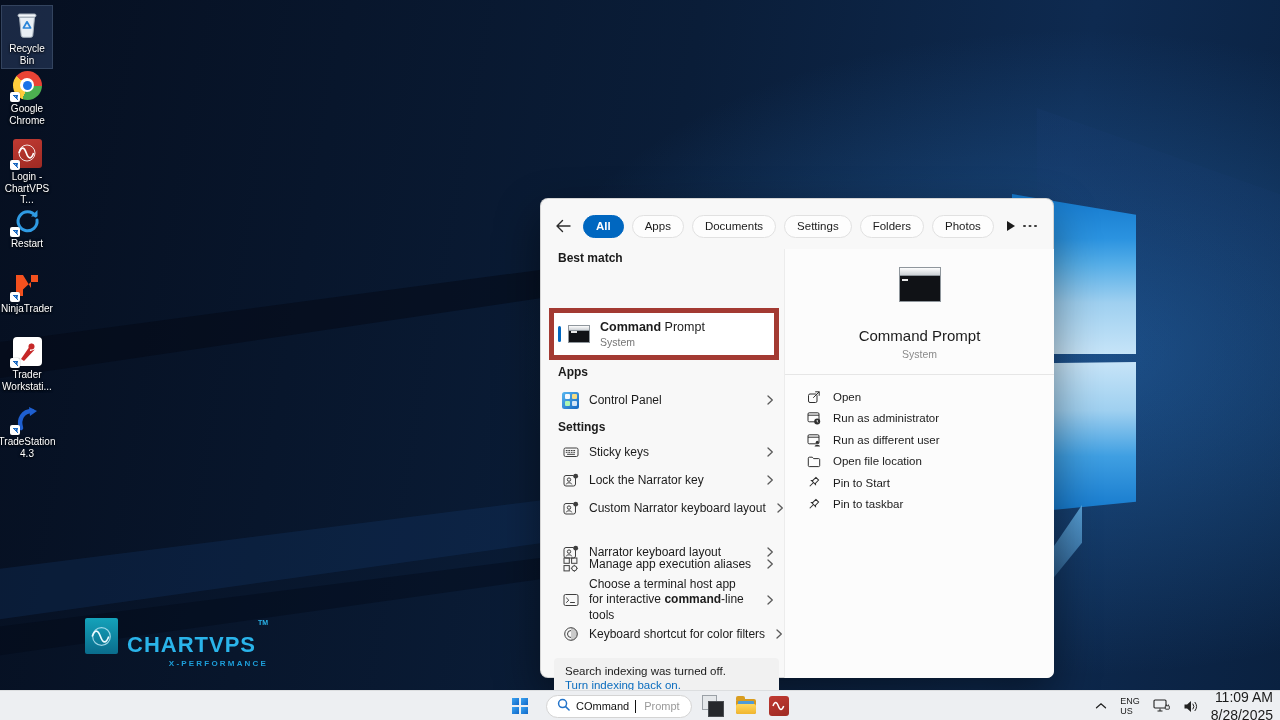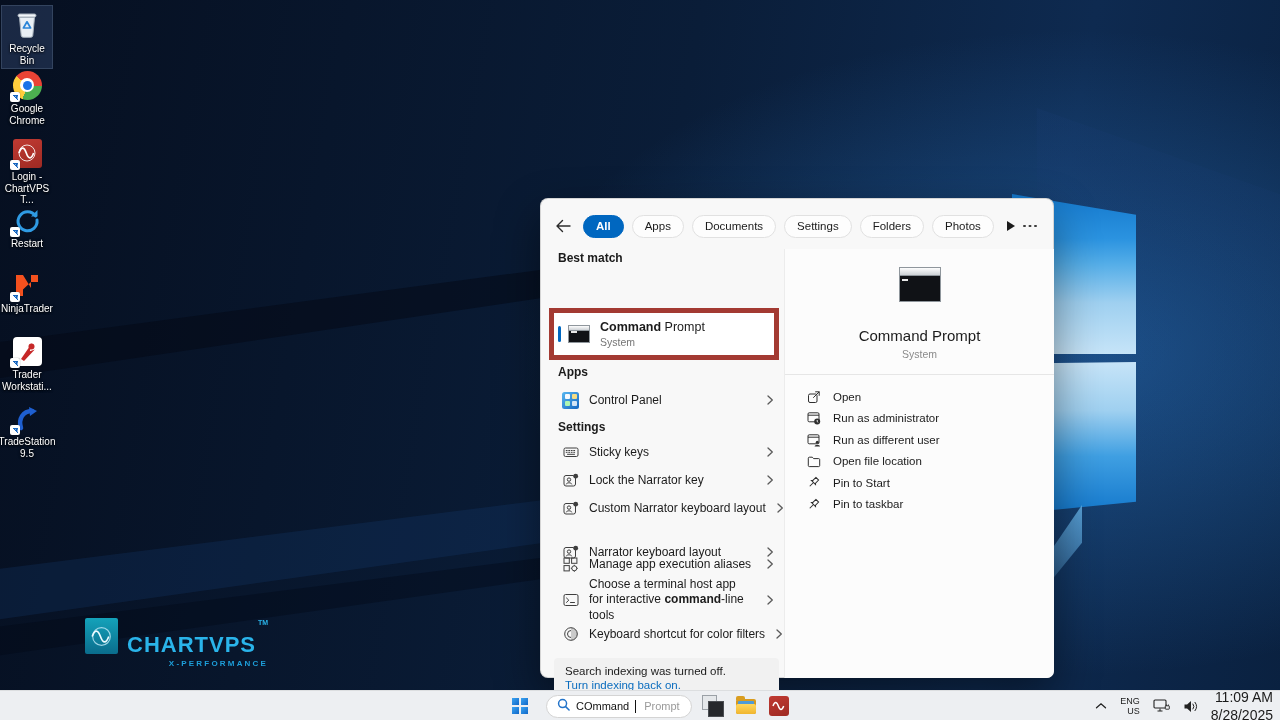--- a/index.html
+++ b/index.html
@@ -141,21 +141,21 @@
   .folder-ic { position:relative; width:20px; height:15px; }
   .folder-ic .back { position:absolute; inset:0; border-radius:2px; background:linear-gradient(#d99d20,#c8891a); }
   .folder-ic .back::before { content:""; position:absolute; left:0; top:-2.5px; width:9px; height:4px; border-radius:2px 2px 0 0; background:#d99d20; }
   .folder-ic .inner { position:absolute; left:2px; top:2px; right:2px; height:6px; background:#4f9bd8; border-radius:1px; }
   .folder-ic .front { position:absolute; left:0; right:0; bottom:0; height:10px; border-radius:2px;
      background:linear-gradient(#ffd75e,#f0b62f); }
   .tinyred { width:20px; height:20px; border-radius:3px; background:linear-gradient(160deg,#c03a32,#9e2a23);
      display:flex; align-items:center; justify-content:center; }
   .tray { position:absolute; right:5px; top:0; height:30px; display:flex; align-items:center; gap:9px; }
   .tray-item { display:flex; align-items:center; justify-content:center; height:26px; padding:0 2px; border-radius:4px; cursor:pointer; }
-  .lang { font-size:9px; line-height:1.15; color:#1b1b1b; text-align:right; }
+  .lang { font-size:9px; line-height:1.15; color:#1b1b1b; text-align:left; }
   .clock { font-size:14px; line-height:1.3; color:#1b1b1b; text-align:right; }
 </style>
 </head>
 <body>
 
 <div class="screen">
 
   <div class="wp">
     <div class="wp-base"></div>
     <div class="wp-band b1"></div>
@@ -246,21 +246,21 @@
   <div class="di" style="top:399px;">
     <span class="ic">
       <svg width="28" height="28" viewBox="0 0 28 28">
           <path d="M8 24c-3-9 2-17 11-17" fill="none" stroke="#1e5fd0" stroke-width="4.5" stroke-linecap="round"></path>
           <path d="M16 3l8 4-7 5z" fill="#1e5fd0"></path>
         </svg>
       <span class="sc-arrow"></span>
     </span>
     <span class="lbl">
       <span>TradeStation</span><br>
-      <span>9.5</span>
+      <span>4.3</span>
     </span>
   </div>
 
   <div class="watermark">
     <span class="wm-logo">
       <svg width="27" height="27" viewBox="0 0 26 26">
           <circle cx="13" cy="13" r="8.5" fill="none" stroke="#bfeaf7" stroke-width="1.1" opacity=".8"></circle>
           <path d="M4 13c2.5-7 5.5-7 8 0s5.5 7 8 0" fill="none" stroke="#ecfbff" stroke-width="1.6"></path>
         </svg>
     </span>

